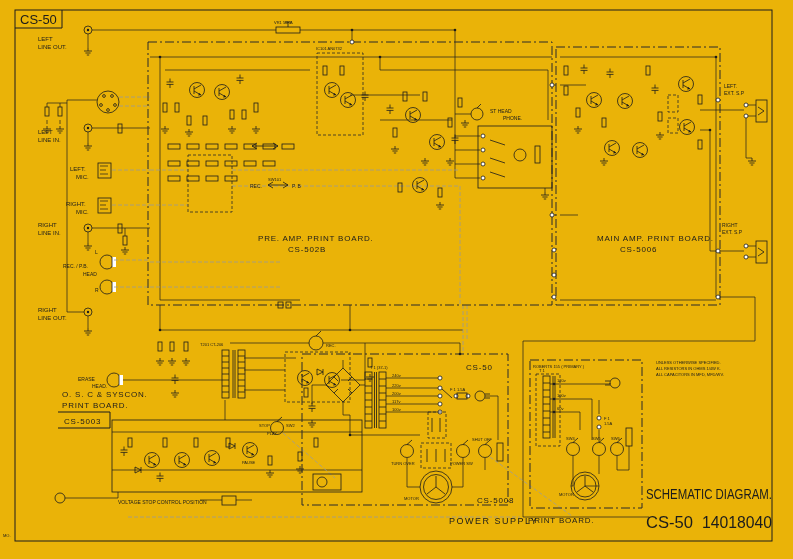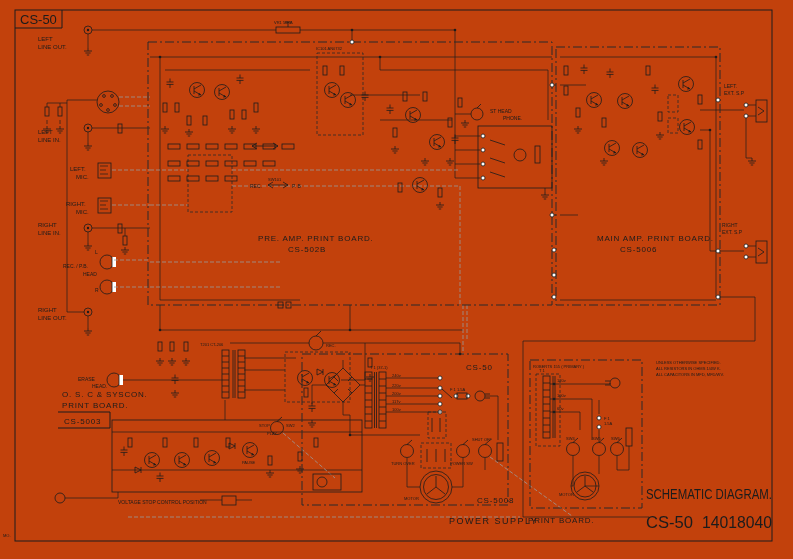--- a/index.html
+++ b/index.html
@@ -1,16 +1,16 @@
 <!DOCTYPE html>
 <html><head>
 <meta charset="utf-8">
 <style>
   html,body{margin:0;padding:0;background:#e8e8e6;}
-  #sheet{position:relative;width:793px;height:559px;background:#c2410c;overflow:hidden;
+  #sheet{position:relative;width:793px;height:559px;background:#eab308;overflow:hidden;
          font-family:"Liberation Sans", sans-serif;}
   svg{position:absolute;left:0;top:0;}
   svg text{fill:#1c1c1c;font-family:"Liberation Sans", sans-serif;}
   .w  {stroke:#1c1c1c;stroke-width:.7;fill:none;}
   .w2 {stroke:#1c1c1c;stroke-width:1;fill:none;}
   .gy {stroke:#9a9a9a;stroke-width:.8;fill:none;stroke-dasharray:4 2;}
   .bx {stroke:#2a2a2a;stroke-width:1;fill:none;stroke-dasharray:9 3 2 3;}
   .bx2{stroke:#2a2a2a;stroke-width:.8;fill:none;stroke-dasharray:3 2;}
   .sb {stroke:#1c1c1c;stroke-width:.8;fill:none;}
   .sym{stroke:#1c1c1c;stroke-width:.8;fill:none;}

